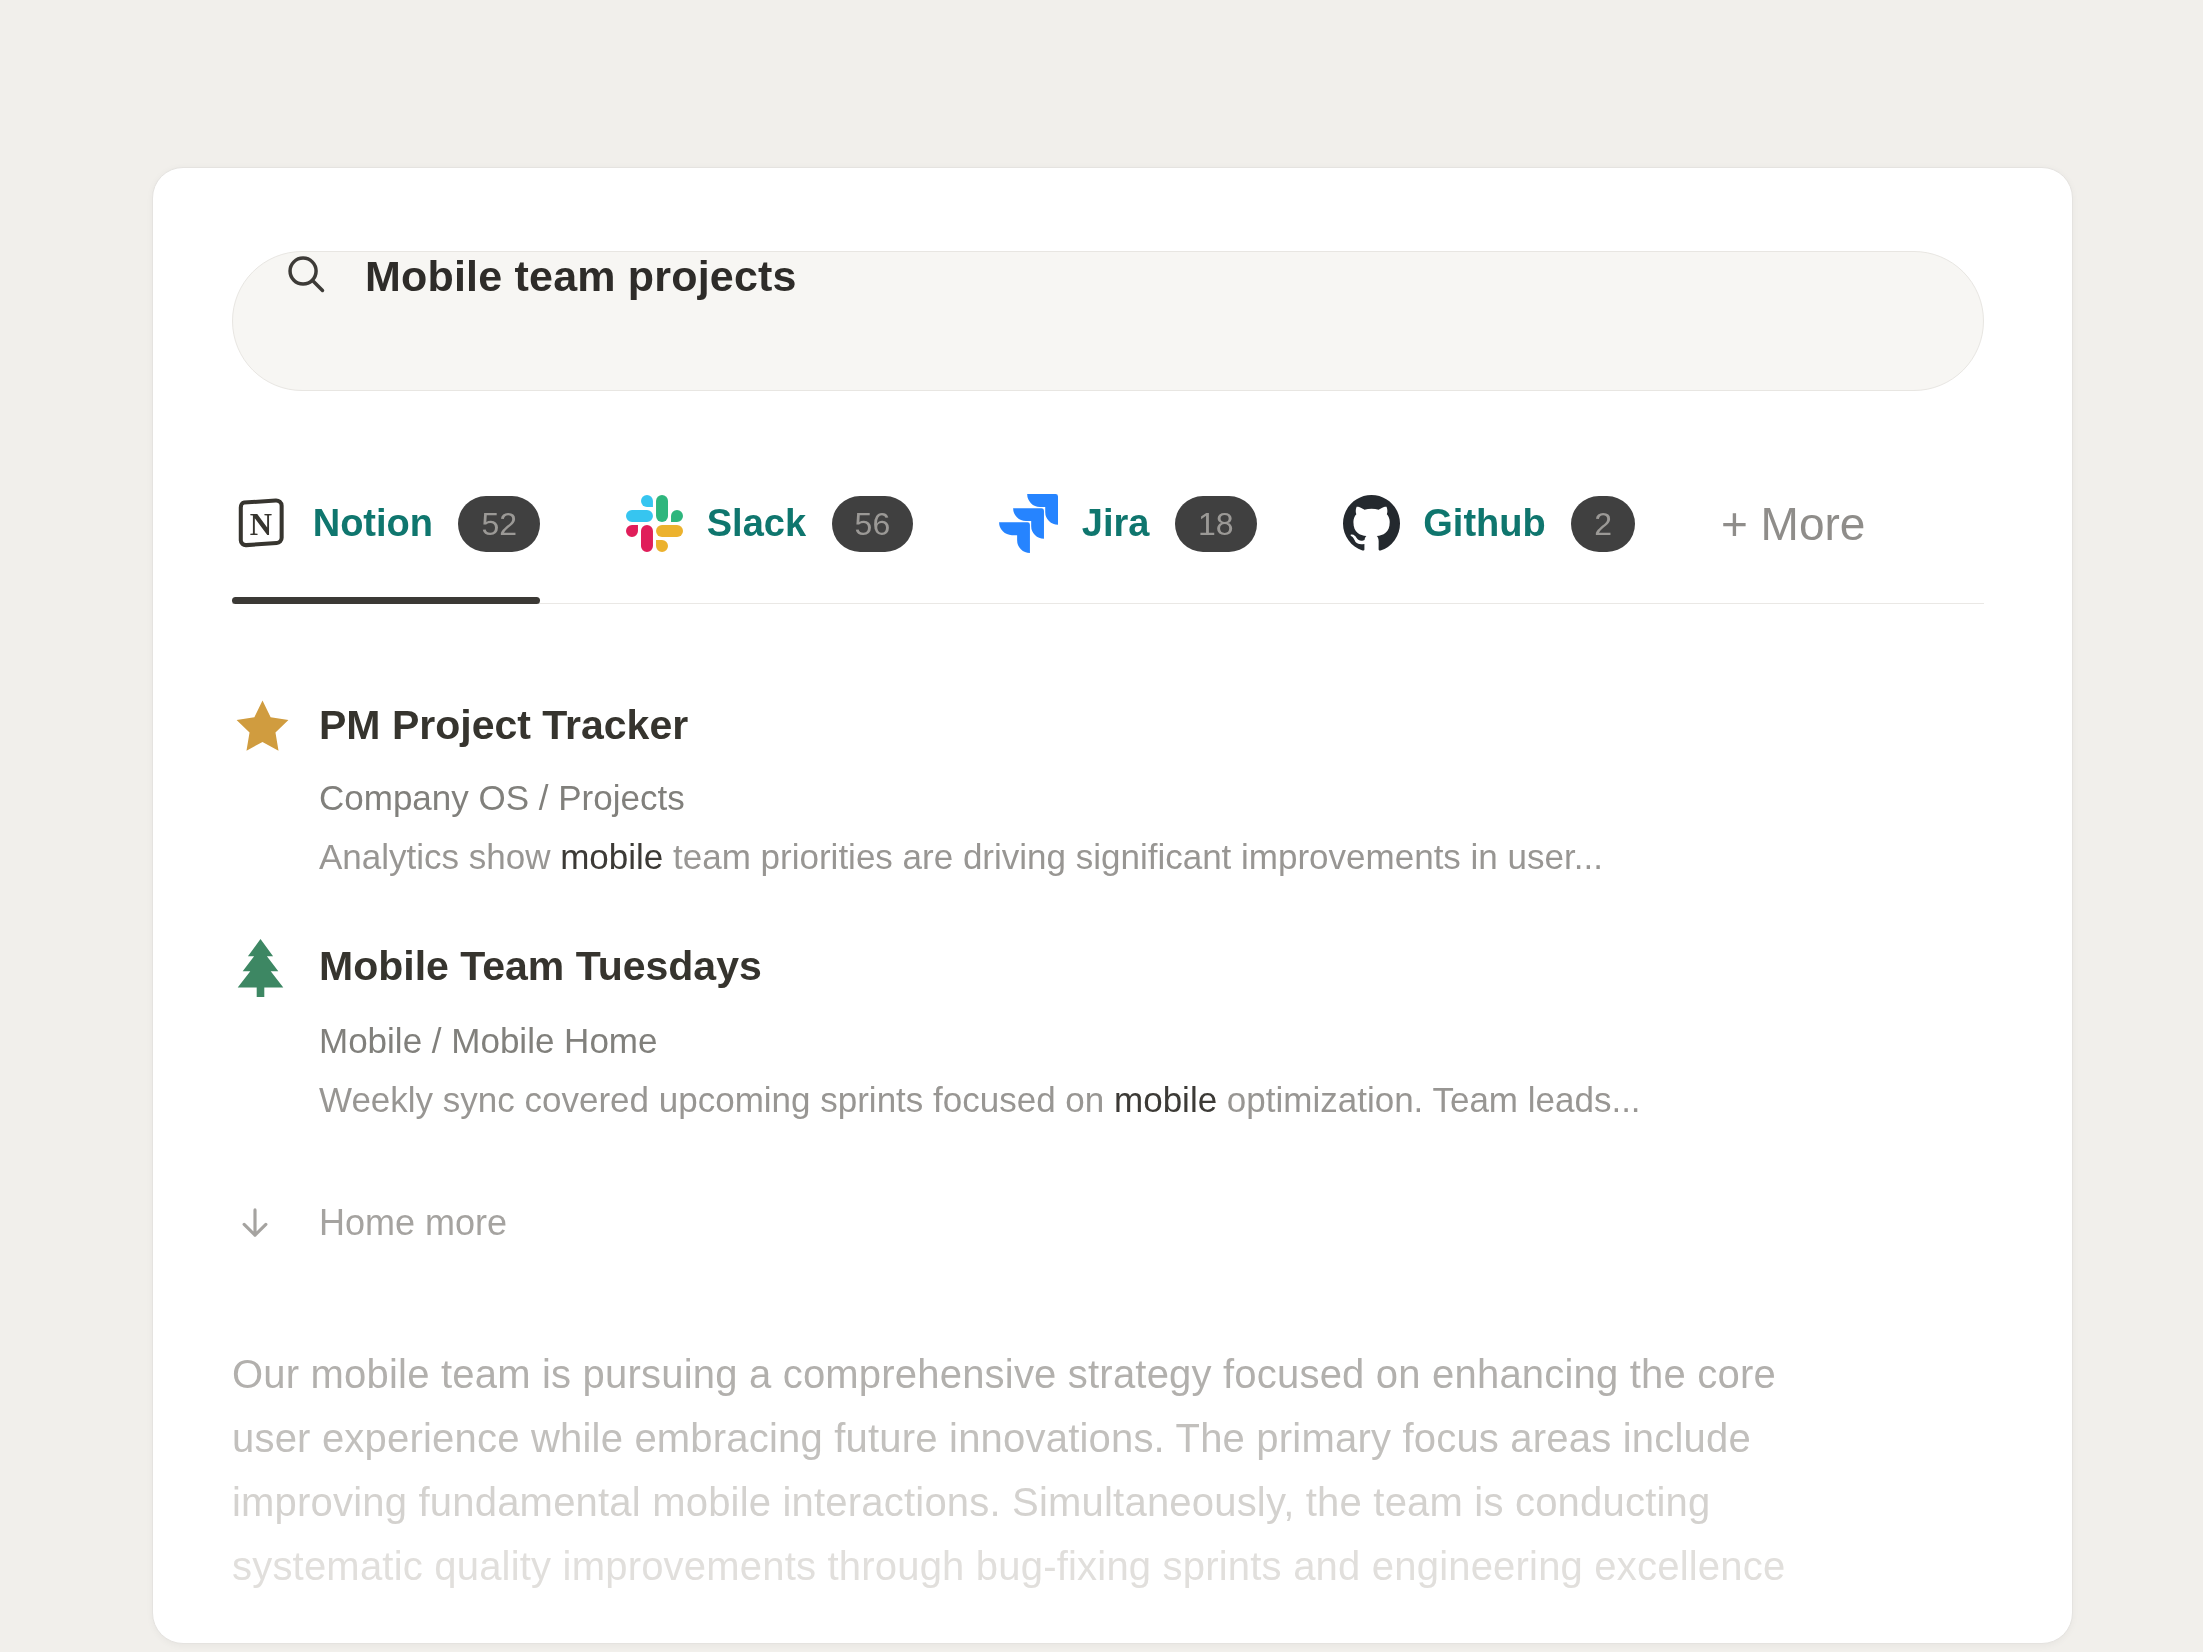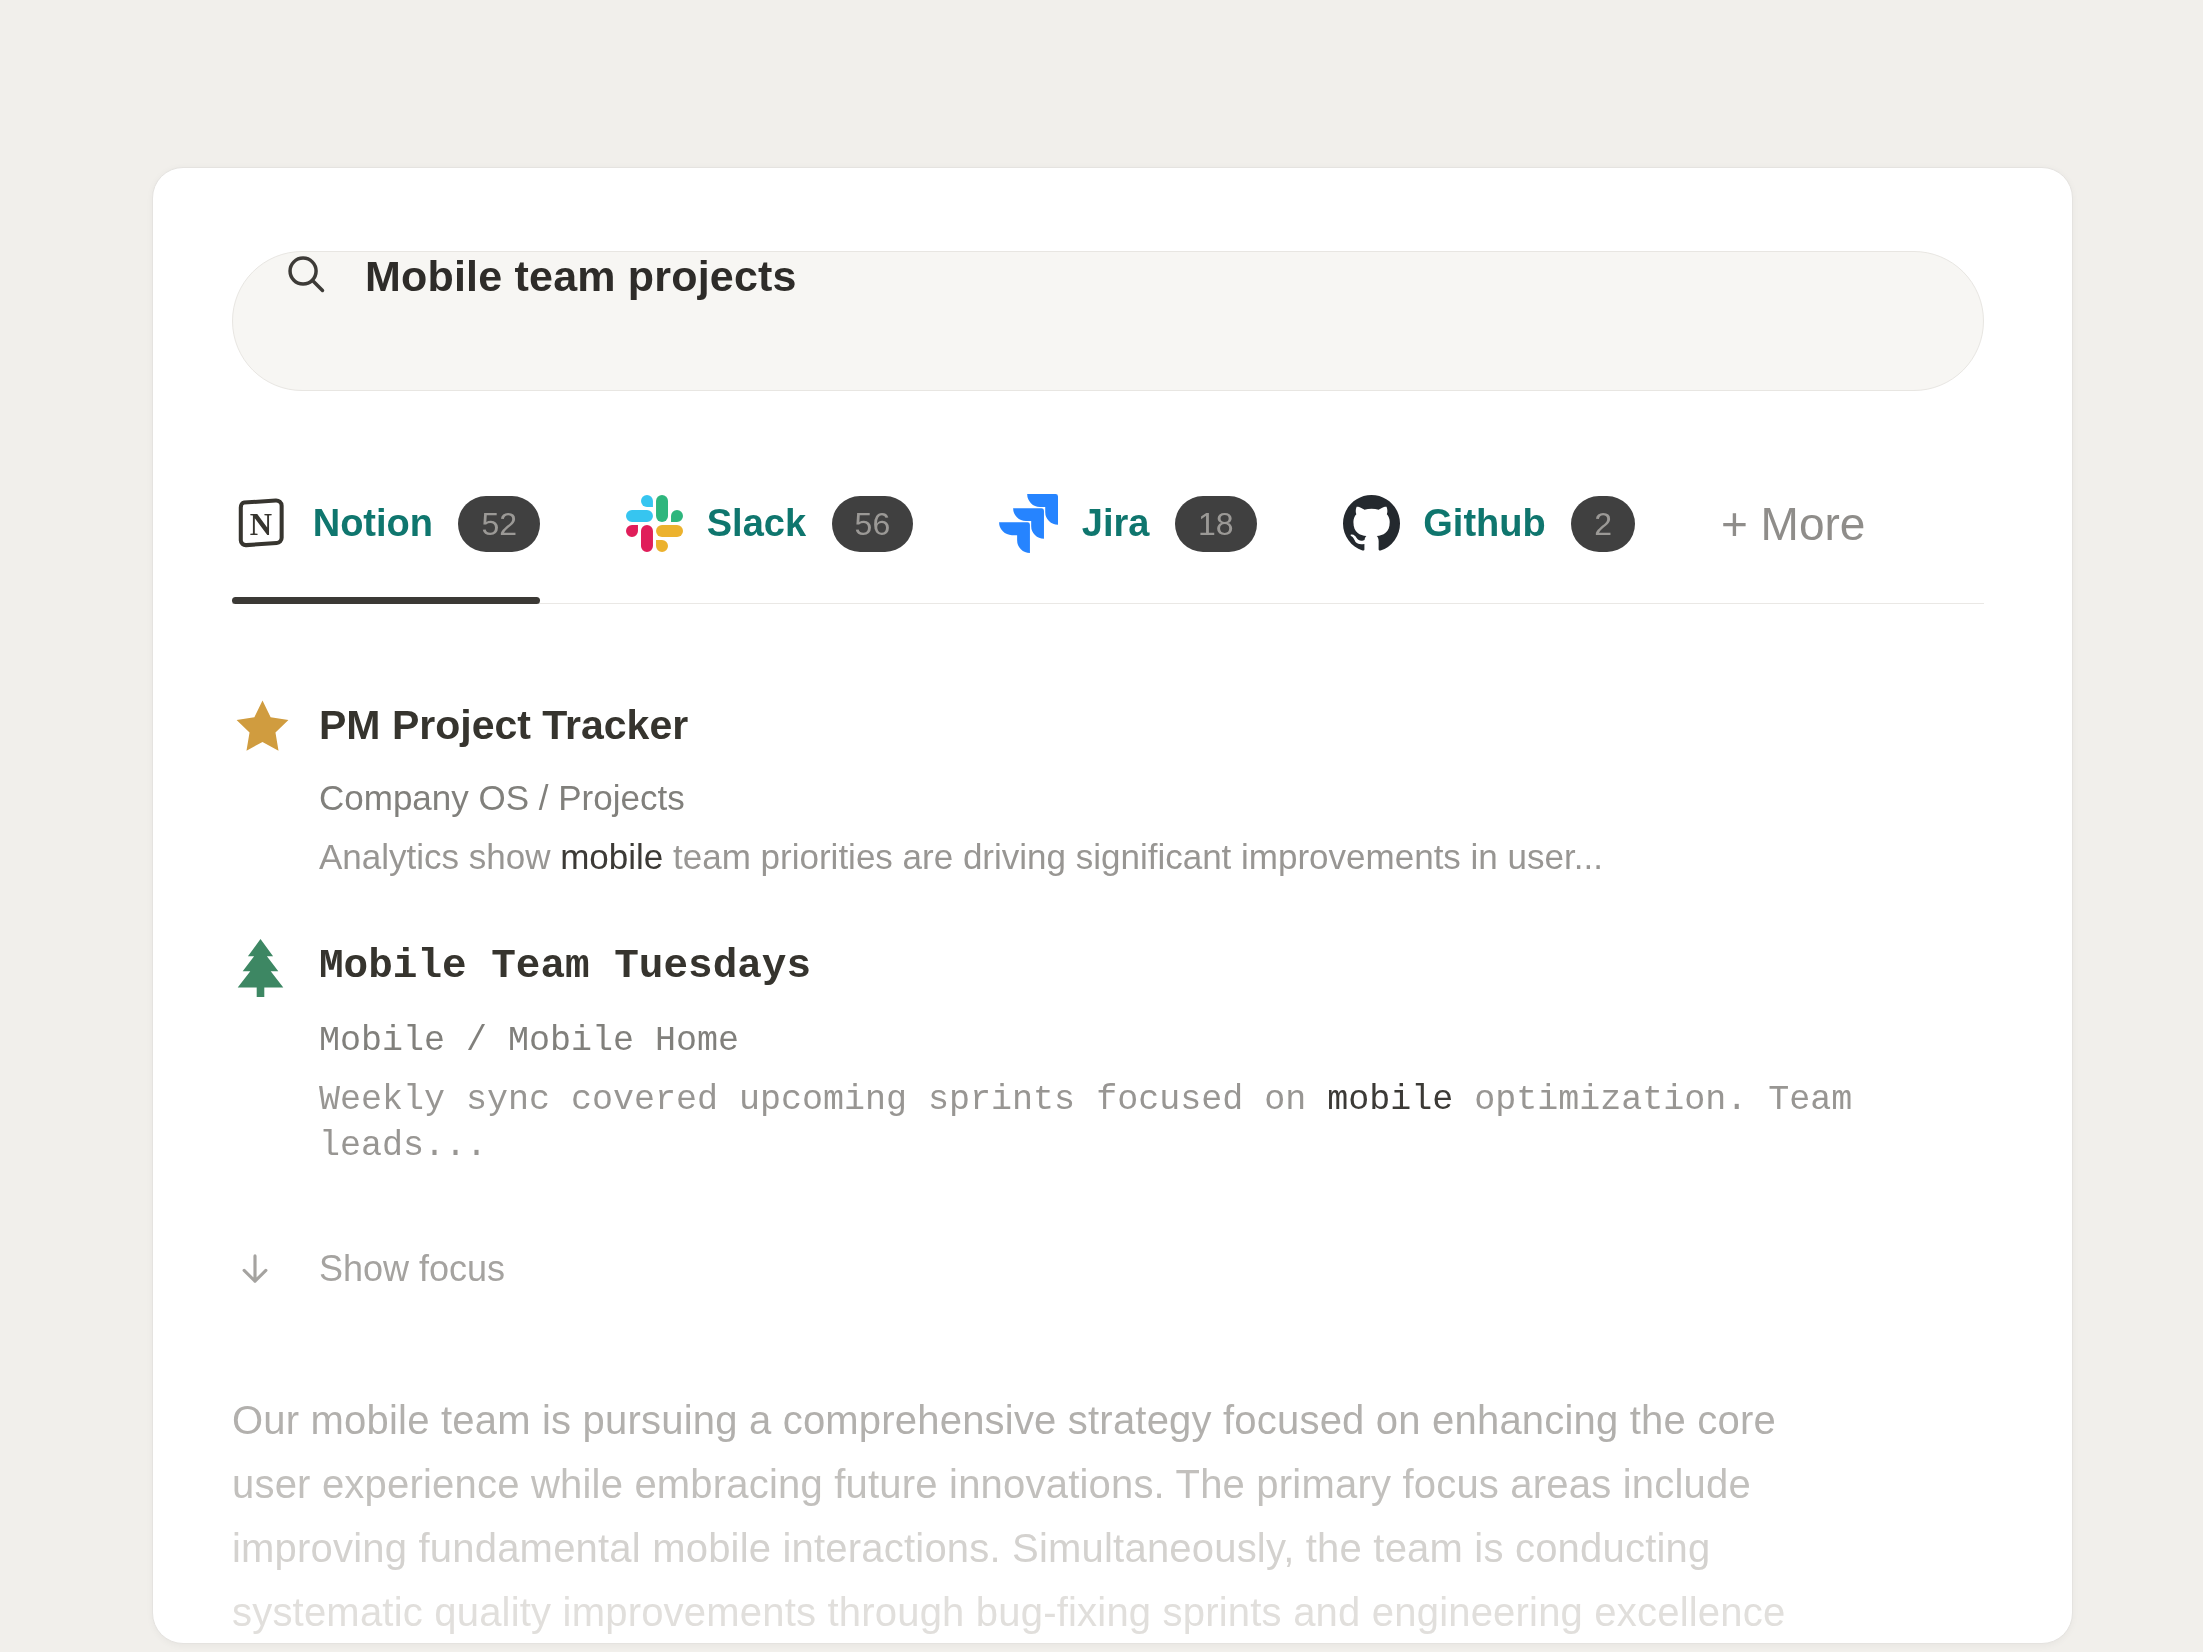--- a/index.html
+++ b/index.html
@@ -58,21 +58,21 @@
   .more-tabs{
     font-size:46px;font-weight:500;color:#8f8d8a;
     padding-bottom:50px;cursor:pointer;white-space:nowrap;
   }
   
   .result{
     display:grid;grid-template-columns:87px 1fr;
     cursor:pointer;
   }
   .result-1{margin-top:92px;}
-  .result-2{margin-top:57px;font-family:Liberation Mono, monospace;}
+  .result-2{margin-top:57px;}
   .result-icon{grid-column:1;grid-row:1;align-self:center;}
   .result-icon svg{display:block;}
   .result-title{
     grid-column:2;grid-row:1;
     font-size:41px;font-weight:700;color:#36342e;line-height:59px;
   }
   .result-breadcrumb{
     grid-column:2;grid-row:2;margin-top:18.4px;
     font-size:35px;color:#81807c;line-height:46px;
   }
@@ -193,21 +193,21 @@
       <div class="result-snippet"><span>Weekly sync covered upcoming sprints focused on </span><span class="hl">mobile</span><span> optimization. Team leads...</span></div>
     </div>
   </div>
 
   <div class="show-more">
     <span class="arrow-icon">
       <svg viewBox="0 0 24 24" width="42" height="42">
         <path d="M12 4.5 V19 M5.8 12.8 12 19 18.2 12.8" fill="none" stroke="#a5a3a0" stroke-width="1.8" stroke-linecap="round" stroke-linejoin="round"></path>
       </svg>
     </span>
-    <span class="show-more-label">Show focus</span>
+    <span class="show-more-label">Home more</span>
   </div>
 
   <div class="answer">
     <div class="l0">Our mobile team is pursuing a comprehensive strategy focused on enhancing the core</div>
     <div class="l1">user experience while embracing future innovations. The primary focus areas include</div>
     <div class="l2">improving fundamental mobile interactions. Simultaneously, the team is conducting</div>
     <div class="l3">systematic quality improvements through bug-fixing sprints and engineering excellence</div>
   </div>
 
 </div>

